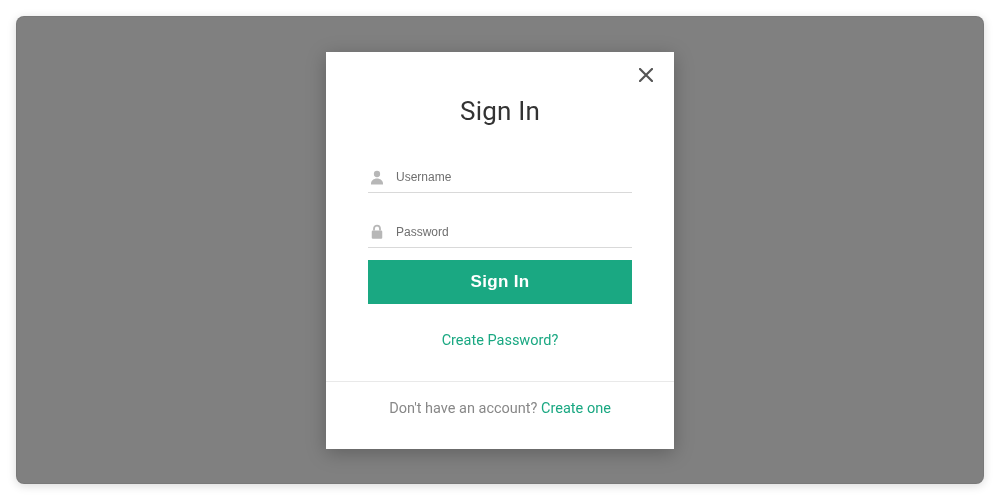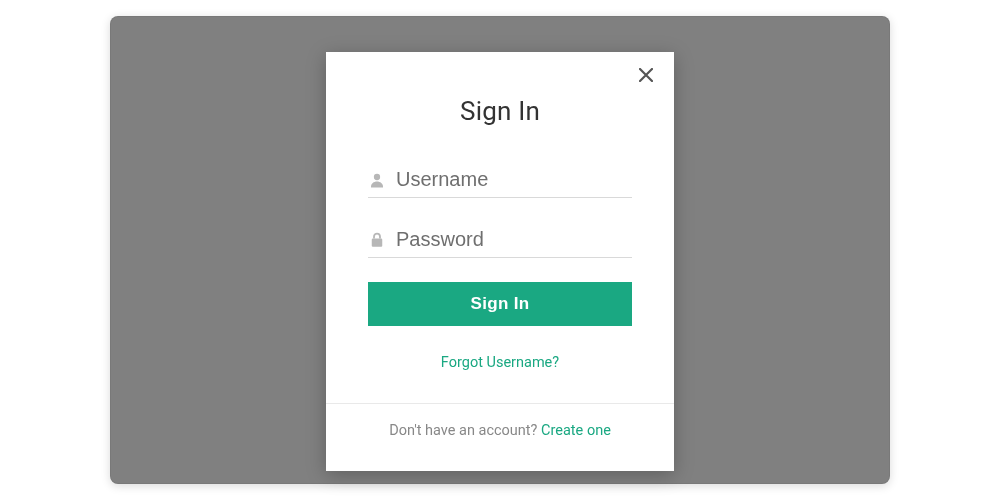--- a/index.html
+++ b/index.html
@@ -7,21 +7,21 @@
       width: 1000px;
       height: 500px;
       font-family: -apple-system, BlinkMacSystemFont, "Segoe UI", Roboto, "Helvetica Neue", Arial, sans-serif;
       background: #fff;
       display: flex;
       align-items: center;
       justify-content: center;
       overflow: hidden;
     }
     .backdrop {
-      width: 780px;
+      width: 968px;
       height: 468px;
       background: #808080;
       border-radius: 8px;
       box-shadow: 0 2px 10px rgba(0,0,0,0.15), inset 0 0 0 1px rgba(0,0,0,0.05);
       display: flex;
       align-items: center;
       justify-content: center;
       position: relative;
     }
     .modal {
@@ -52,34 +52,34 @@
       color: #333;
       margin-top: 26px;
       margin-bottom: 42px;
       letter-spacing: 0.2px;
     }
     .field {
       display: flex;
       align-items: center;
       border-bottom: 1px solid #d9d9d9;
       padding-bottom: 6px;
-      margin-bottom: 24px;
+      margin-bottom: 12px;
     }
     .field:nth-of-type(2) { margin-bottom: 30px; }
     .field .icon {
       width: 18px;
       height: 18px;
       color: #b7b7b7;
       margin-right: 10px;
       flex-shrink: 0;
     }
     .field input {
       border: none;
       outline: none;
-      font-size: 20px;
+      font-size: 12px;
       color: #555;
       width: 100%;
       background: transparent;
     }
     .field input::placeholder { color: #6f6f6f; }
     .signin-btn {
       width: 100%;
       background: #1aa882;
       color: #ffffff;
       border: none;
@@ -138,19 +138,19 @@
           <svg viewBox="0 0 24 24" fill="currentColor">
               <rect x="5" y="10" width="14" height="11" rx="1.5"></rect>
               <path d="M8 10V7.5a4 4 0 0 1 8 0V10" fill="none" stroke="currentColor" stroke-width="2.4"></path>
             </svg>
         </span>
         <input type="password" placeholder="Password" style="">
       </div>
 
       <button class="signin-btn">Sign In</button>
 
-      <a class="forgot">Forgot Username?</a>
+      <a class="forgot">Create Password?</a>
     </div>
     <div class="footer">
       <span>Don't have an account? </span><span class="link">Create one</span>
     </div>
   </div>
 </div>
 
 </body></html>

